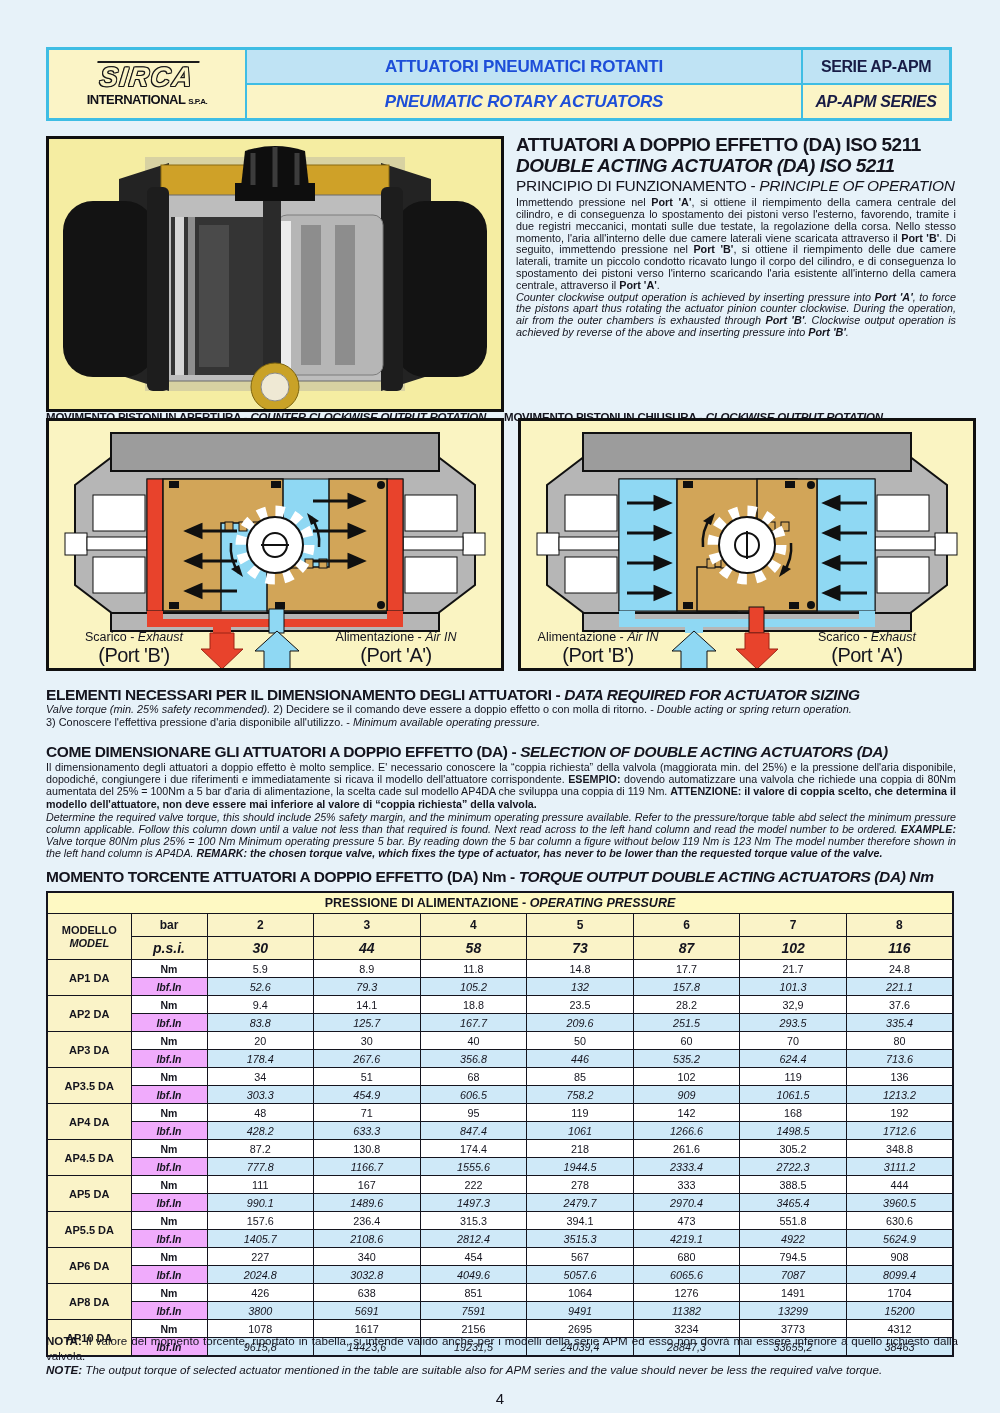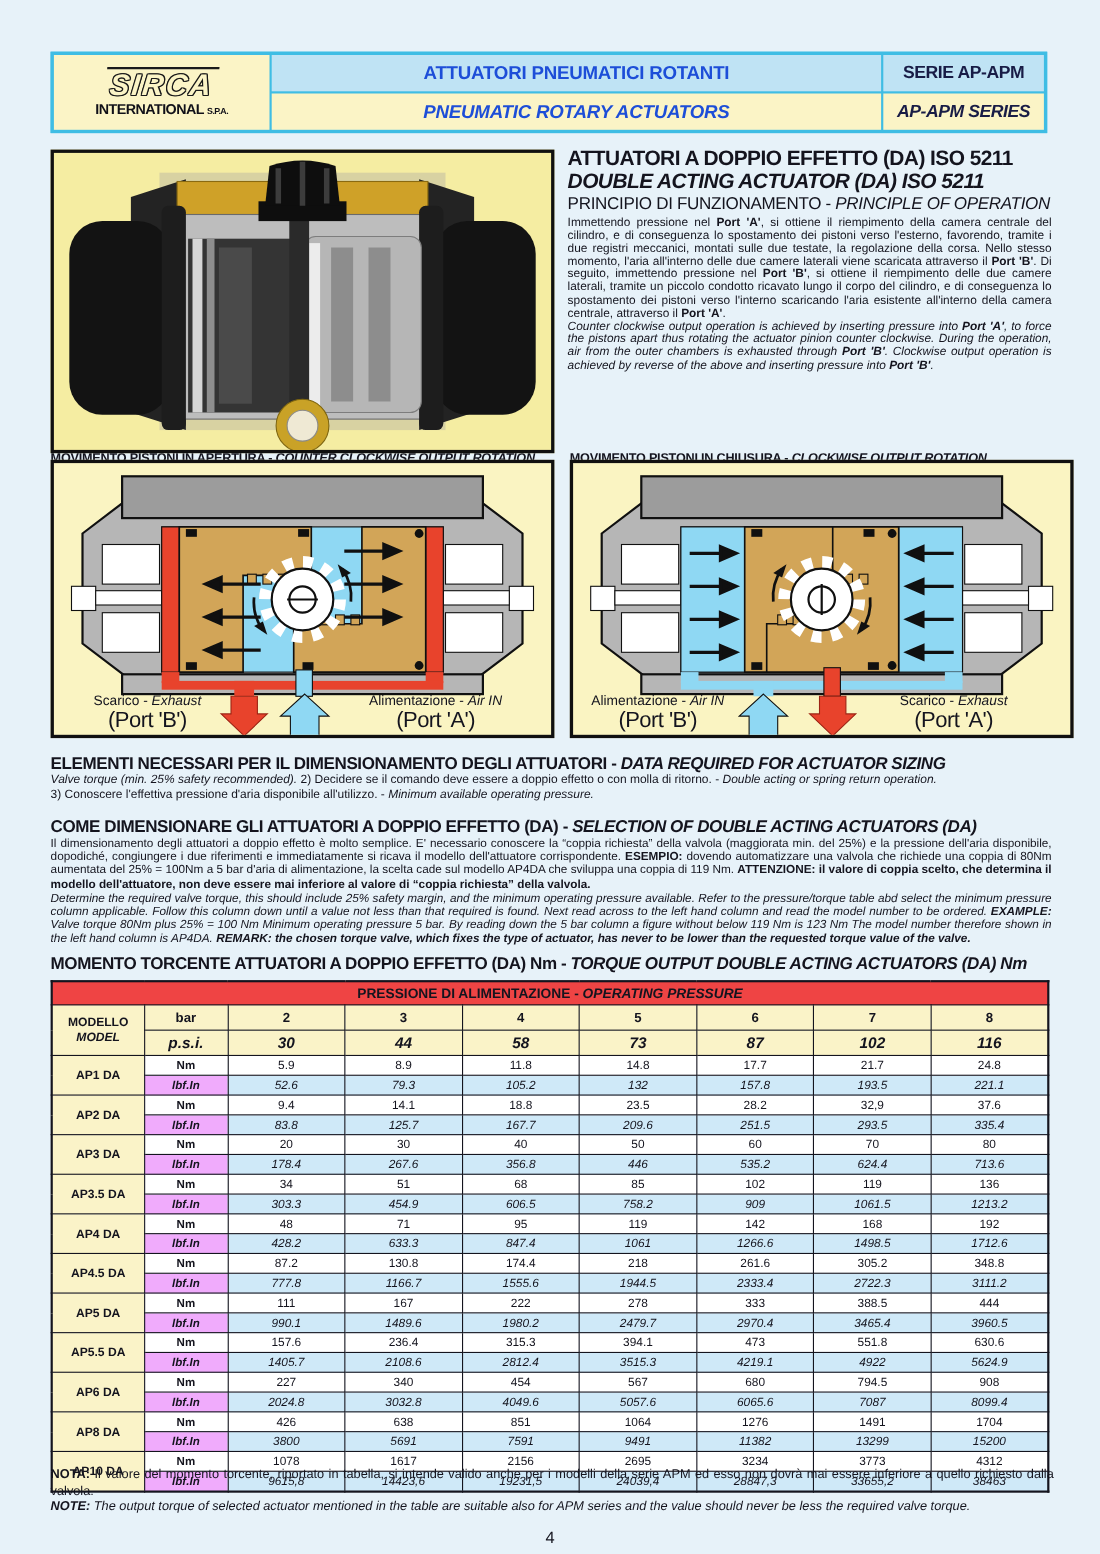--- a/index.html
+++ b/index.html
@@ -38,40 +38,40 @@
   .photo svg{display:block;width:100%;height:100%;}
   
   .intro{left:516px;top:135px;width:440px;}
   .intro-h1{font-size:19px;font-weight:bold;letter-spacing:-0.5px;line-height:1.08;}
   .intro-h2{font-size:19px;font-weight:bold;font-style:italic;letter-spacing:-0.5px;line-height:1.08;}
   .intro-sub{font-size:15.5px;letter-spacing:-0.3px;margin-top:2px;line-height:1.05;}
   .intro-body{font-size:10.8px;line-height:11.8px;text-align:justify;margin-top:3px;}
   
   .caption{top:411px;font-size:11.5px;letter-spacing:-0.2px;white-space:nowrap;}
   .cap-left{left:46px;width:458px;}
-  .cap-right{left:518px;width:458px;}
+  .cap-right{left:504px;width:458px;}
   
   .diagram{top:418px;width:458px;height:253px;background:#faf4c2;border:3px solid #101010;box-sizing:border-box;position:absolute;}
   .diag-left{left:46px;}
   .diag-right{left:518px;}
   .diagram svg{position:absolute;left:0;top:0;width:452px;height:247px;}
   .dlab{position:absolute;font-size:12.5px;text-align:center;color:#14141e;}
   .dport{position:absolute;font-size:20px;text-align:center;color:#14141e;letter-spacing:-0.5px;}
   
   .sec-heading{font-size:15.5px;font-weight:bold;letter-spacing:-0.4px;line-height:1.05;white-space:nowrap;}
   .elementi{left:46px;top:687px;width:910px;}
   .small-line{font-size:10.9px;line-height:13px;}
   .come{left:46px;top:744px;width:910px;}
   .come-body{font-size:10.7px;line-height:12.1px;text-align:justify;margin-top:1px;}
   .momento{left:46px;top:869px;width:910px;}
   
   .table-wrap{left:46px;top:891px;width:908px;}
   table.torque{border-collapse:collapse;width:100%;table-layout:fixed;border:2px solid #14141e;}
   table.torque td{border:1px solid #14141e;text-align:center;vertical-align:middle;padding:0;}
-  .t-title{background:#ef4444;height:20px;font-size:12.5px;}
+  .t-title{background:#fef9c3;height:20px;font-size:12.5px;}
   .t-modelhead{background:#faf3c8;font-size:11px;line-height:1.15;}
   .t-modelhead .mh-it{font-weight:bold;}
   .t-modelhead .mh-en{font-weight:bold;font-style:italic;}
   .t-bar-label,.t-bar{background:#faf3c8;height:22px;font-weight:bold;font-size:12px;}
   .t-bar-label{text-align:left;padding-left:8px;}
   .t-psi-label,.t-psi{background:#faf3c8;height:22px;font-weight:bold;font-style:italic;font-size:14px;}
   .t-psi-label{text-align:left;padding-left:8px;}
   .t-model{background:#faf3c8;font-weight:bold;font-size:11px;}
   .t-unit{font-weight:bold;font-size:10.5px;height:17px;background:#ffffff;text-align:left;padding-left:8px;}
   .t-unit-lbf{font-style:italic;background:#f0abfc;}
@@ -391,21 +391,21 @@
           <td class="t-nm">21.7</td>
           <td class="t-nm">24.8</td>
         </tr>
         <tr>
           <td class="t-unit t-unit-lbf">lbf.In</td>
           <td class="t-lbf">52.6</td>
           <td class="t-lbf">79.3</td>
           <td class="t-lbf">105.2</td>
           <td class="t-lbf">132</td>
           <td class="t-lbf">157.8</td>
-          <td class="t-lbf">193.5</td>
+          <td class="t-lbf">101.3</td>
           <td class="t-lbf">221.1</td>
         </tr>
         <tr>
           <td class="t-model" rowspan="2">AP2 DA</td>
           <td class="t-unit">Nm</td>
           <td class="t-nm">9.4</td>
           <td class="t-nm">14.1</td>
           <td class="t-nm">18.8</td>
           <td class="t-nm">23.5</td>
           <td class="t-nm">28.2</td>
@@ -514,21 +514,21 @@
           <td class="t-nm">222</td>
           <td class="t-nm">278</td>
           <td class="t-nm">333</td>
           <td class="t-nm">388.5</td>
           <td class="t-nm">444</td>
         </tr>
         <tr>
           <td class="t-unit t-unit-lbf">lbf.In</td>
           <td class="t-lbf">990.1</td>
           <td class="t-lbf">1489.6</td>
-          <td class="t-lbf">1980.2</td>
+          <td class="t-lbf">1497.3</td>
           <td class="t-lbf">2479.7</td>
           <td class="t-lbf">2970.4</td>
           <td class="t-lbf">3465.4</td>
           <td class="t-lbf">3960.5</td>
         </tr>
         <tr>
           <td class="t-model" rowspan="2">AP5.5 DA</td>
           <td class="t-unit">Nm</td>
           <td class="t-nm">157.6</td>
           <td class="t-nm">236.4</td>

